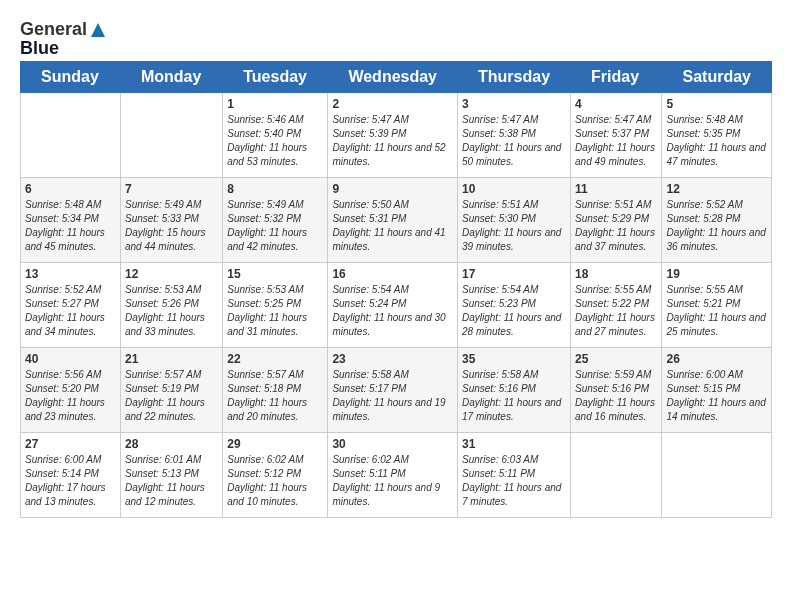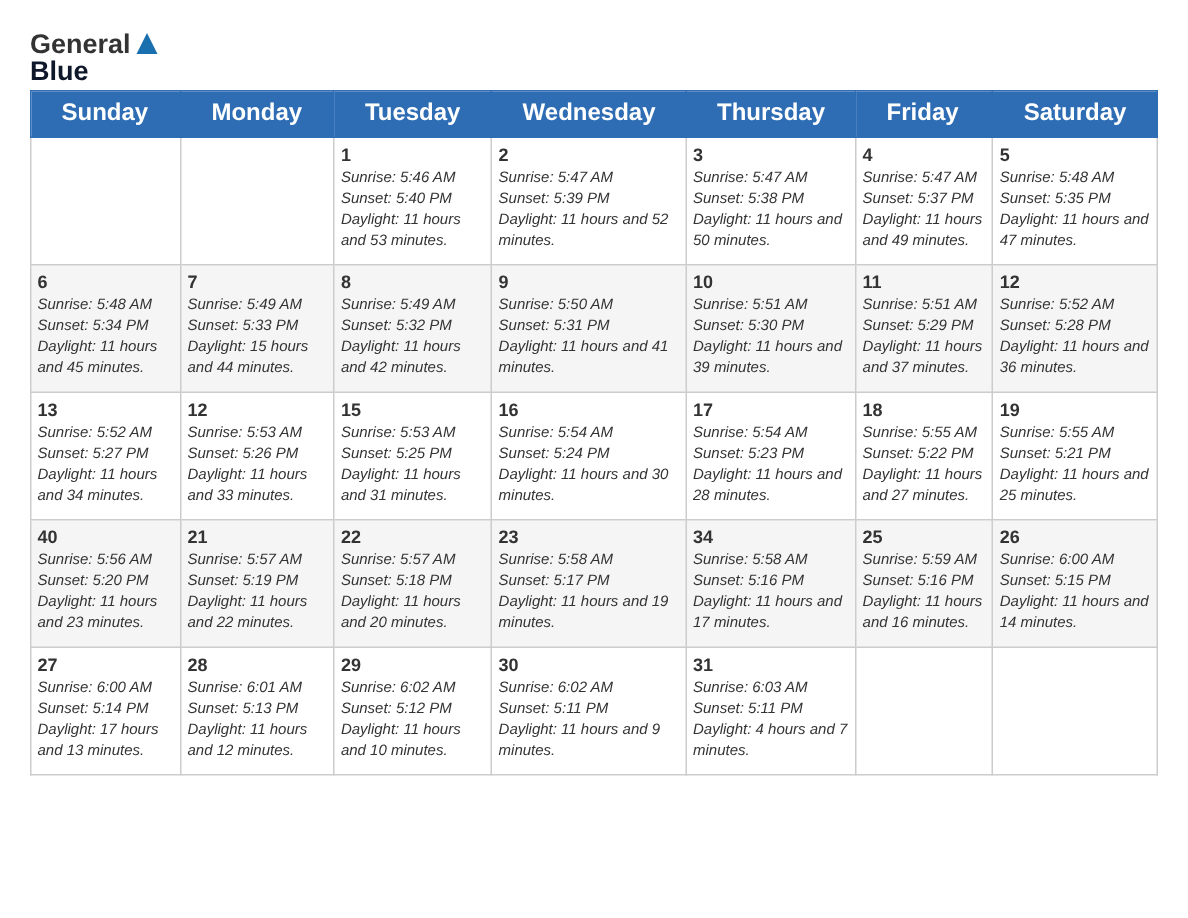--- a/index.html
+++ b/index.html
@@ -222,21 +222,21 @@
         </td>
         <td>
           <span class="day-number">22</span>
           <div class="cell-content"><span>Sunrise: 5:57 AM</span><br><span>Sunset: 5:18 PM</span><br><span>Daylight: 11 hours and 20 minutes.</span></div>
         </td>
         <td>
           <span class="day-number">23</span>
           <div class="cell-content"><span>Sunrise: 5:58 AM</span><br><span>Sunset: 5:17 PM</span><br><span>Daylight: 11 hours and 19 minutes.</span></div>
         </td>
         <td>
-          <span class="day-number">34</span>
+          <span class="day-number">35</span>
           <div class="cell-content"><span>Sunrise: 5:58 AM</span><br><span>Sunset: 5:16 PM</span><br><span>Daylight: 11 hours and 17 minutes.</span></div>
         </td>
         <td>
           <span class="day-number">25</span>
           <div class="cell-content"><span>Sunrise: 5:59 AM</span><br><span>Sunset: 5:16 PM</span><br><span>Daylight: 11 hours and 16 minutes.</span></div>
         </td>
         <td>
           <span class="day-number">26</span>
           <div class="cell-content"><span>Sunrise: 6:00 AM</span><br><span>Sunset: 5:15 PM</span><br><span>Daylight: 11 hours and 14 minutes.</span></div>
         </td>
@@ -253,19 +253,19 @@
         <td>
           <span class="day-number">29</span>
           <div class="cell-content"><span>Sunrise: 6:02 AM</span><br><span>Sunset: 5:12 PM</span><br><span>Daylight: 11 hours and 10 minutes.</span></div>
         </td>
         <td>
           <span class="day-number">30</span>
           <div class="cell-content"><span>Sunrise: 6:02 AM</span><br><span>Sunset: 5:11 PM</span><br><span>Daylight: 11 hours and 9 minutes.</span></div>
         </td>
         <td>
           <span class="day-number">31</span>
-          <div class="cell-content"><span>Sunrise: 6:03 AM</span><br><span>Sunset: 5:11 PM</span><br><span>Daylight: 4 hours and 7 minutes.</span></div>
+          <div class="cell-content"><span>Sunrise: 6:03 AM</span><br><span>Sunset: 5:11 PM</span><br><span>Daylight: 11 hours and 7 minutes.</span></div>
         </td>
         <td class="empty-cell"></td>
         <td class="empty-cell"></td>
       </tr>
     </tbody>
 </table>
 
 </body></html>

